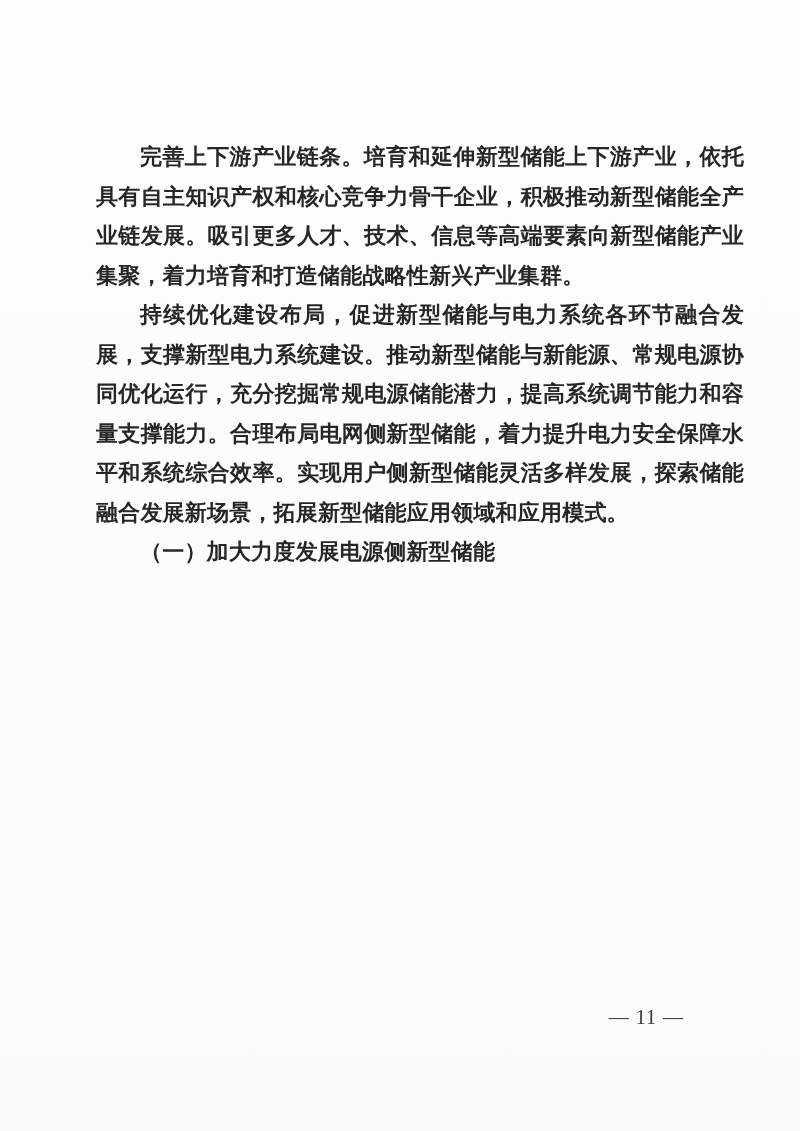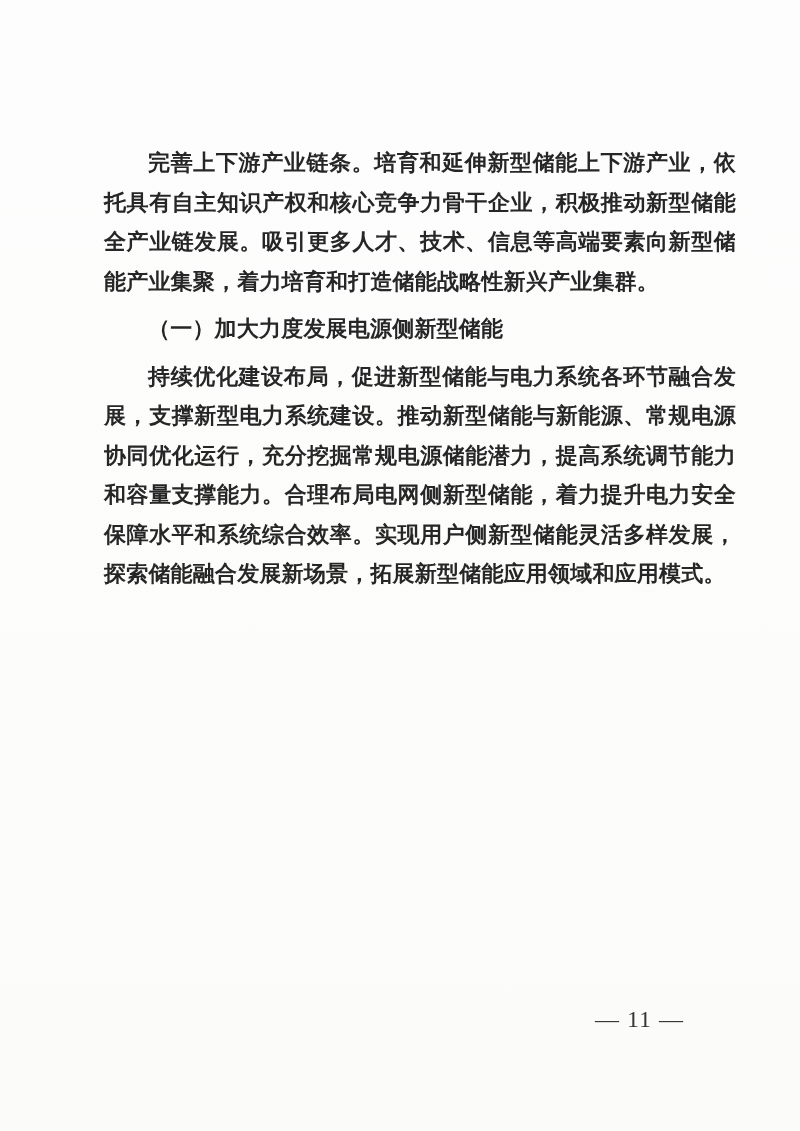--- a/index.html
+++ b/index.html
@@ -29,42 +29,41 @@
     width: 648px;
     color: #262626;
     font-size: 22px;
     line-height: 39.5px;
     font-weight: 600;
     text-align: justify;
     text-justify: inter-ideograph;
     letter-spacing: 0.2px;
   }
   .content p {
-    margin: 8px;
+    margin: 0;
     padding: 0;
     text-indent: 2em;
-    font-family: Liberation Mono, monospace;
   }
   .footer-pagenum {
     position: absolute;
     top: 1006px;
     right: 116px;
     font-family: "Liberation Serif", serif;
     font-weight: 400;
-    font-size: 24px;
+    font-size: 20px;
     color: #383838;
     letter-spacing: 1px;
   }
 </style>
 </head>
 <body>
 
 <div class="page">
 
   <div class="content">
     <p>完善上下游产业链条。培育和延伸新型储能上下游产业，依托具有自主知识产权和核心竞争力骨干企业，积极推动新型储能全产业链发展。吸引更多人才、技术、信息等高端要素向新型储能产业集聚，着力培育和打造储能战略性新兴产业集群。</p>
+    <p>持续优化建设布局，促进新型储能与电力系统各环节融合发展，支撑新型电力系统建设。推动新型储能与新能源、常规电源协同优化运行，充分挖掘常规电源储能潜力，提高系统调节能力和容量支撑能力。合理布局电网侧新型储能，着力提升电力安全保障水平和系统综合效率。实现用户侧新型储能灵活多样发展，探索储能融合发展新场景，拓展新型储能应用领域和应用模式。</p>
     <p>（一）加大力度发展电源侧新型储能</p>
-    <p>持续优化建设布局，促进新型储能与电力系统各环节融合发展，支撑新型电力系统建设。推动新型储能与新能源、常规电源协同优化运行，充分挖掘常规电源储能潜力，提高系统调节能力和容量支撑能力。合理布局电网侧新型储能，着力提升电力安全保障水平和系统综合效率。实现用户侧新型储能灵活多样发展，探索储能融合发展新场景，拓展新型储能应用领域和应用模式。</p>
   </div>
 
   <div class="footer-pagenum">— 11 —</div>
 
 </div>
 
 </body></html>

